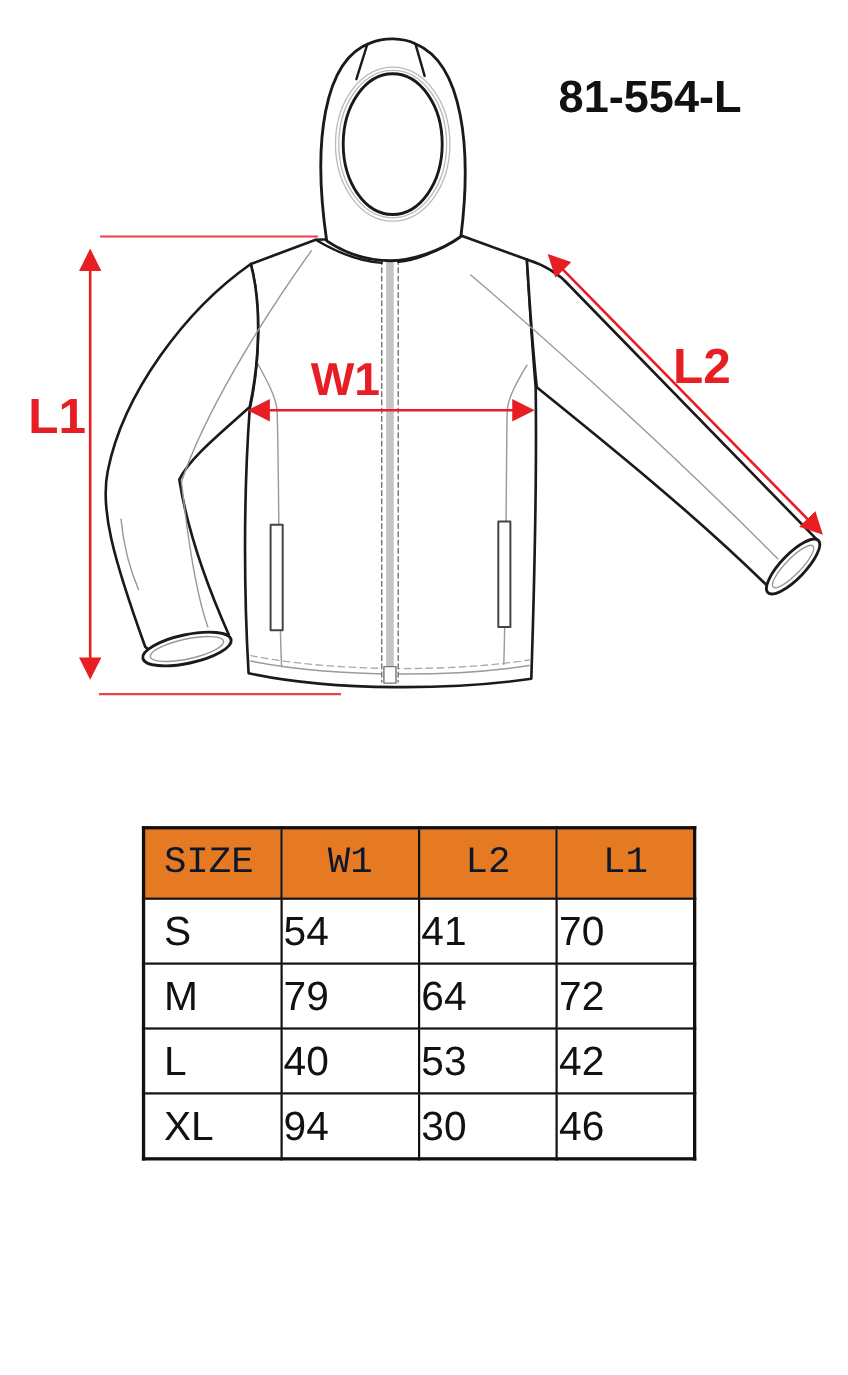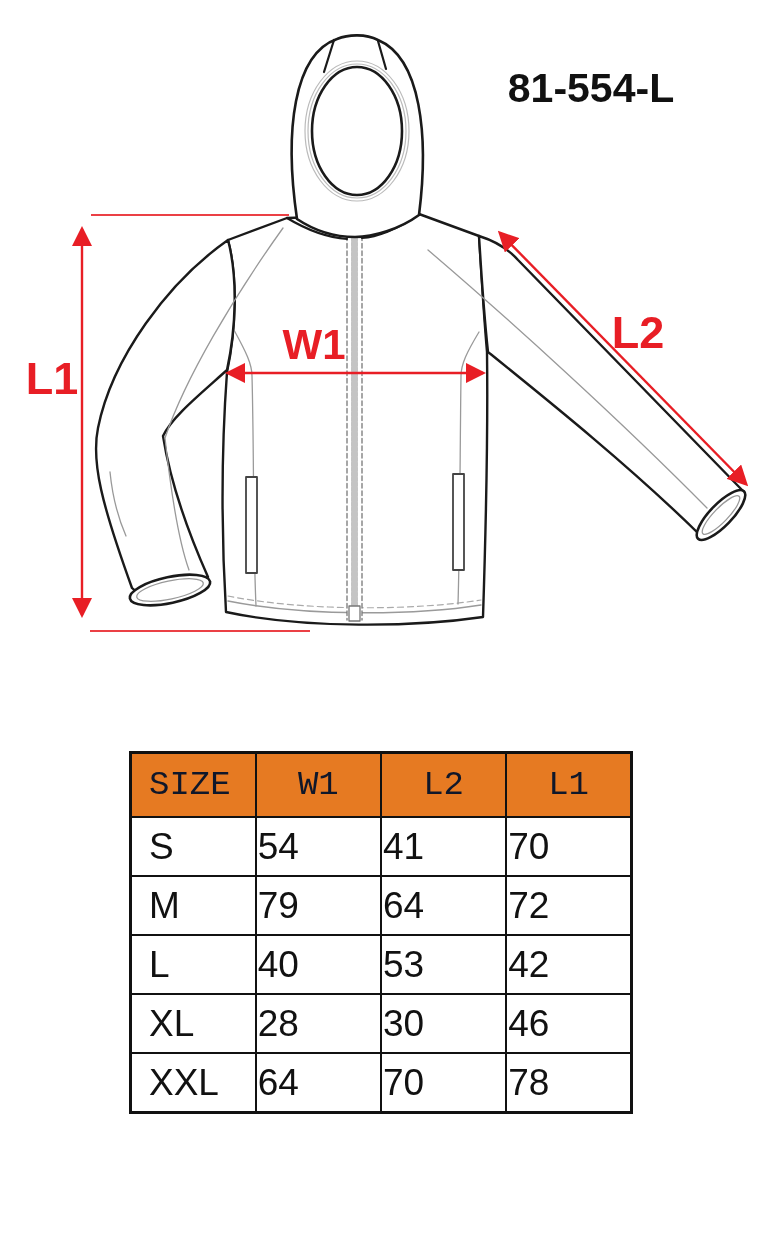--- a/index.html
+++ b/index.html
@@ -173,26 +173,20 @@
         <td>72</td>
       </tr>
       <tr>
         <td class="cell-size">L</td>
         <td>40</td>
         <td>53</td>
         <td>42</td>
       </tr>
       <tr>
         <td class="cell-size">XL</td>
-        <td>28</td>
+        <td>94</td>
         <td>30</td>
         <td>46</td>
-      </tr>
-      <tr>
-        <td class="cell-size">XXL</td>
-        <td>64</td>
-        <td>70</td>
-        <td>78</td>
       </tr>
     </tbody>
   </table>
 
 </div>
 
 </body></html>

